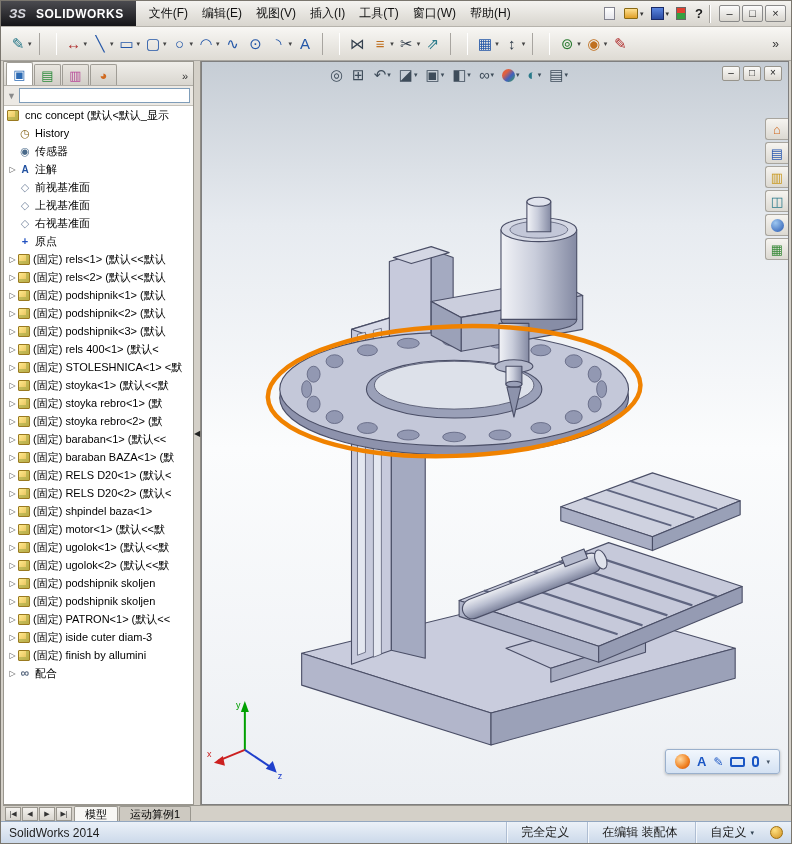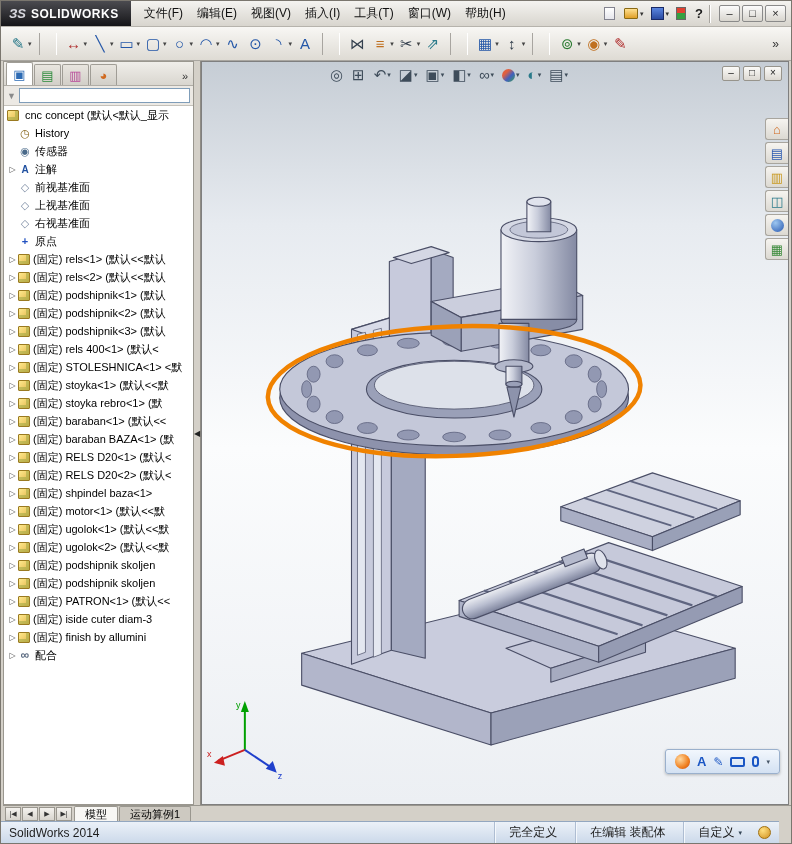--- a/index.html
+++ b/index.html
@@ -5,21 +5,21 @@
   * { box-sizing: border-box; margin: 0; padding: 0; }
   html,body { width:792px; height:844px; overflow:hidden;
     font-family:"Liberation Sans","DejaVu Sans",sans-serif; }
   .app { position:relative; width:792px; height:844px; background:#d4d0c8;
     border:1px solid #7a766e; overflow:hidden; }
 
   
   .titlebar { position:absolute; top:0; left:0; right:0; height:26px;
     background:linear-gradient(#f4f3f0,#d8d5ce); border-bottom:1px solid #b6b3ac;
     display:flex; align-items:center; }
-  .logo { height:100%; display:flex; align-items:center; gap:5px; padding:0 12px 0 8px;
+  .logo { height:100%; display:flex; align-items:center; gap:10px; padding:0 12px 0 8px;
     background:linear-gradient(#4b4b50,#151518); }
   .logo-mark { color:#d7d7dd; font-weight:bold; font-style:italic; font-size:13px; }
   .logo-text { color:#ffffff; font-weight:bold; font-size:12px; letter-spacing:.5px; }
   .menus { display:flex; margin-left:6px; }
   .menu-item { font-size:12px; color:#111; padding:5px 7px; cursor:default; }
   .qat { margin-left:auto; display:flex; align-items:center; gap:7px; }
   .qat-item { display:flex; align-items:center; gap:2px; }
   .qi { display:inline-block; }
   .qi-page { width:11px; height:13px; background:linear-gradient(#ffffff,#e6e6ec); border:1px solid #83838f; }
   .qi-folder { width:14px; height:11px; background:linear-gradient(#ffe090,#e0a028); border:1px solid #8a6a14; border-radius:1px; }
@@ -133,21 +133,21 @@
     background:#d4d0c8; border-top:1px solid #9a978f; display:flex; align-items:flex-end;
     font-size:11px; padding-left:2px; }
   .navbtn { width:16px; height:14px; margin:0 1px 0 0; border:1px solid #9a978f;
     background:linear-gradient(#f4f2ee,#d8d5ce); font-size:7px; line-height:12px;
     text-align:center; color:#333; }
   .dtab { height:15px; padding:0 10px; margin-left:1px; border:1px solid #9a978f; border-bottom:none;
     border-radius:2px 2px 0 0; background:#cdc9c1; display:flex; align-items:center; }
   .dtab.active { background:#f8f7f4; }
 
   
-  .statusbar { position:absolute; left:0; right:12px; bottom:0; height:22px;
+  .statusbar { position:absolute; left:0; right:0; bottom:0; height:22px;
     background:linear-gradient(#ebf1f8,#ccd9ea); border-top:1px solid #93a7c0;
     display:flex; align-items:center; font-size:12px; color:#1c1c1c; }
   .sb-left { flex:1; padding:0 8px; }
   .sb-field { height:100%; display:flex; align-items:center; gap:4px; padding:0 14px;
     border-left:1px solid #aebdd2; box-shadow:inset 1px 0 0 #f4f8fc; }
   .sb-dd { font-size:7px; color:#345; }
   .sb-ball { width:13px; height:13px; border-radius:50%; margin:0 8px 0 2px;
     background:radial-gradient(circle at 35% 30%,#ffe080,#d09020); border:1px solid #a07010; }
 </style>
 </head>
@@ -451,20 +451,25 @@
           <span class="ticon ic-part"></span>
           <span class="tlabel">(固定) stoyka&lt;1&gt; (默认&lt;&lt;默</span>
         </div>
 
         <div class="trow">
           <span class="texp exp"></span>
           <span class="ticon ic-part"></span>
           <span class="tlabel">(固定) stoyka rebro&lt;1&gt; (默</span>
         </div>
 
+        <div class="trow">
+          <span class="texp exp"></span>
+          <span class="ticon ic-part"></span>
+          <span class="tlabel">(固定) stoyka rebro&lt;2&gt; (默</span>
+        </div>
 
         <div class="trow">
           <span class="texp exp"></span>
           <span class="ticon ic-part"></span>
           <span class="tlabel">(固定) baraban&lt;1&gt; (默认&lt;&lt;</span>
         </div>
 
         <div class="trow">
           <span class="texp exp"></span>
           <span class="ticon ic-part"></span>

